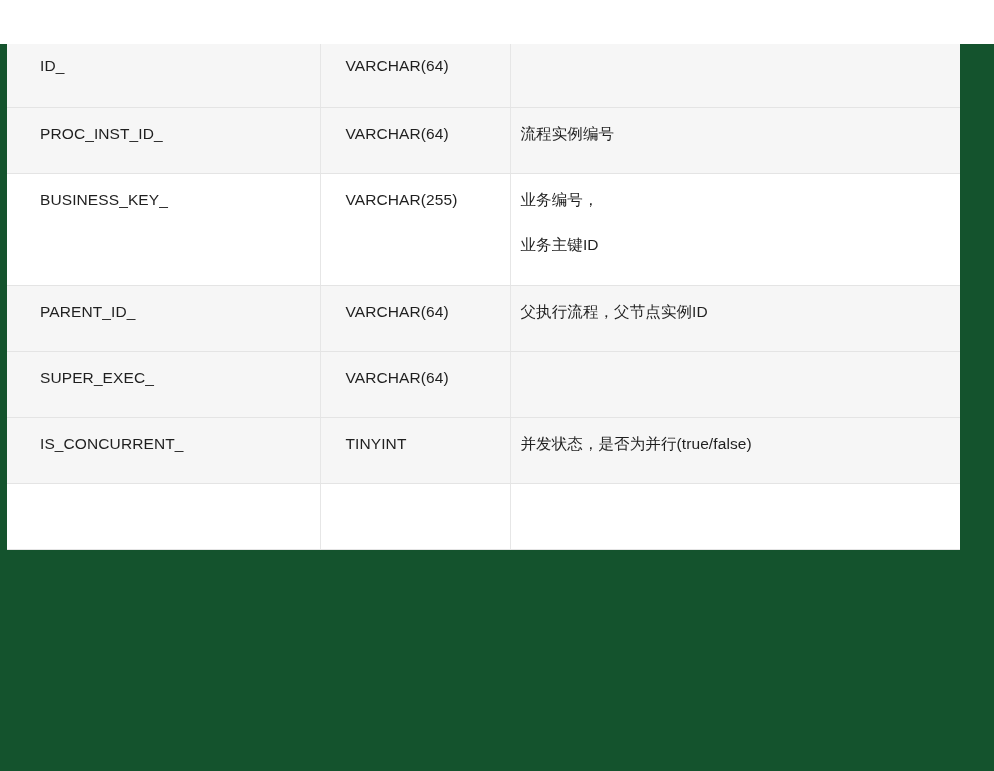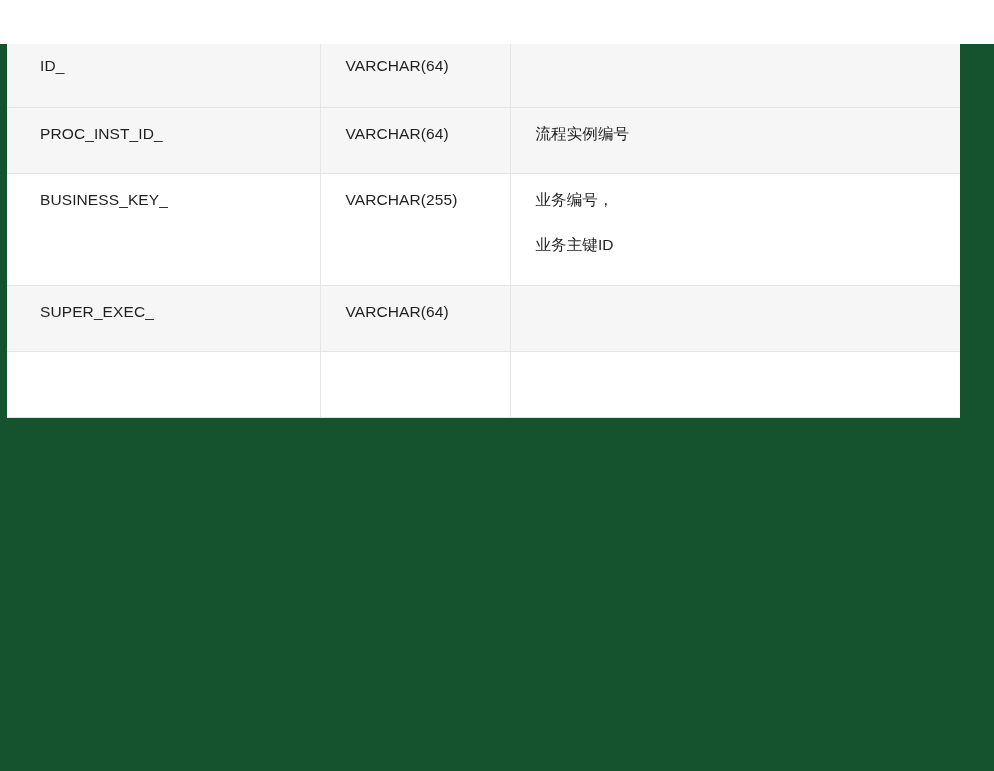--- a/index.html
+++ b/index.html
@@ -58,21 +58,21 @@
     color: #1f1f1f;
     letter-spacing: 0.1px;
   }
   table.schema td:last-child {
     border-right: none;
   }
   table.schema td.col-type {
     padding-left: 25px;
   }
   table.schema td.col-desc {
-    padding-left: 25px;
+    padding-left: 10px;
   }
 
   
   table.schema tr.h-std td { height: 66px; }
   table.schema tr.h-tall td { height: 112px; }
   table.schema tr.h-first td { height: 68px; }
 
   .desc-line { display: block; }
   .desc-line + .desc-line { margin-top: 22px; }
 
@@ -120,31 +120,45 @@
 
         <tr class="h-tall">
           <td class="col-field">BUSINESS_KEY_</td>
           <td class="col-type">VARCHAR(255)</td>
           <td class="col-desc">
             <span class="desc-line">业务编号，</span>
             <span class="desc-line">业务主键ID</span>
           </td>
         </tr>
 
+        <tr class="alt h-std">
+          <td class="col-field">PARENT_ID_</td>
+          <td class="col-type">VARCHAR(64)</td>
+          <td class="col-desc">
+            <span class="desc-line">父执行流程，父节点实例ID</span>
+          </td>
+        </tr>
 
 
         <tr class="alt h-std">
           <td class="col-field">SUPER_EXEC_</td>
           <td class="col-type">VARCHAR(64)</td>
           <td class="col-desc"></td>
         </tr>
 
 
 
 
+        <tr class="alt h-std">
+          <td class="col-field">IS_CONCURRENT_</td>
+          <td class="col-type">TINYINT</td>
+          <td class="col-desc">
+            <span class="desc-line">并发状态，是否为并行(true/false)</span>
+          </td>
+        </tr>
 
         <tr class="h-std">
           <td class="col-field"></td>
           <td class="col-type"></td>
           <td class="col-desc"></td>
         </tr>
 
       </tbody>
     </table>
   </div>

